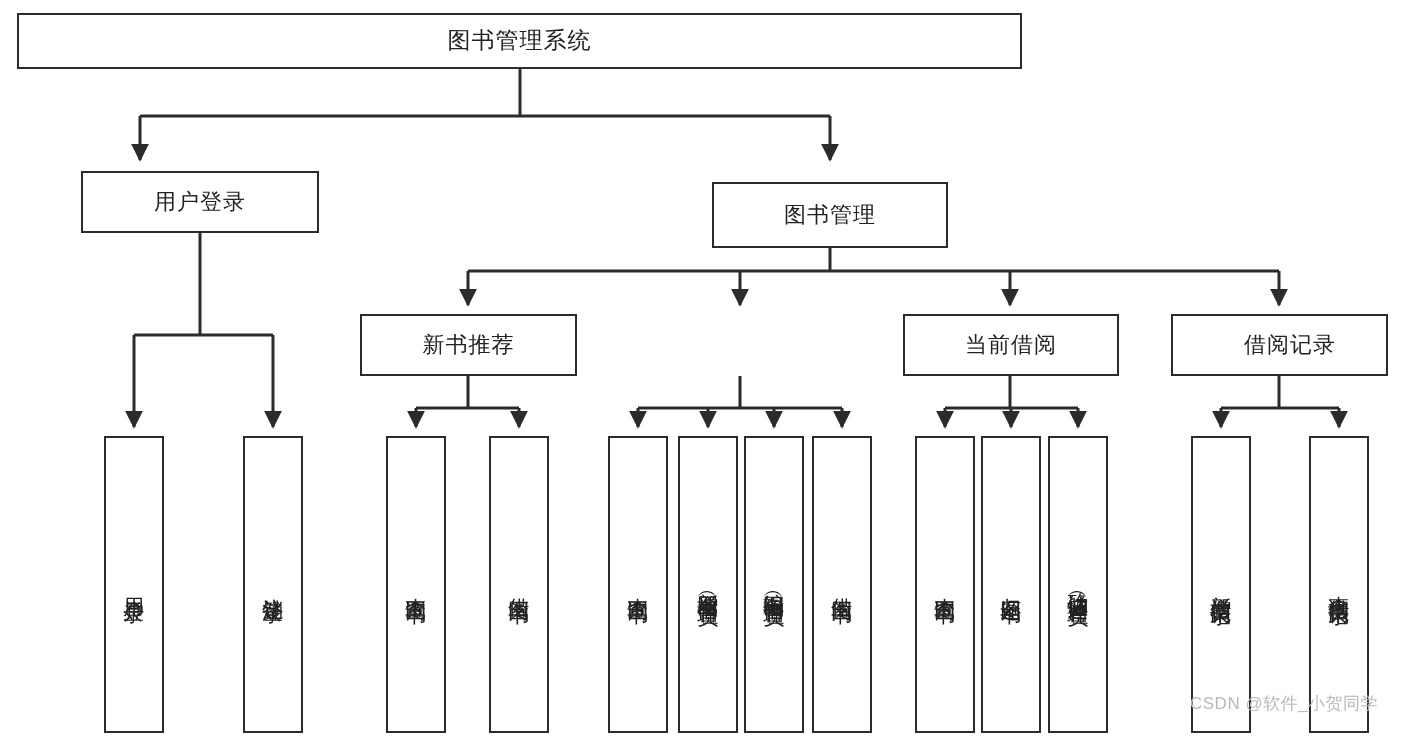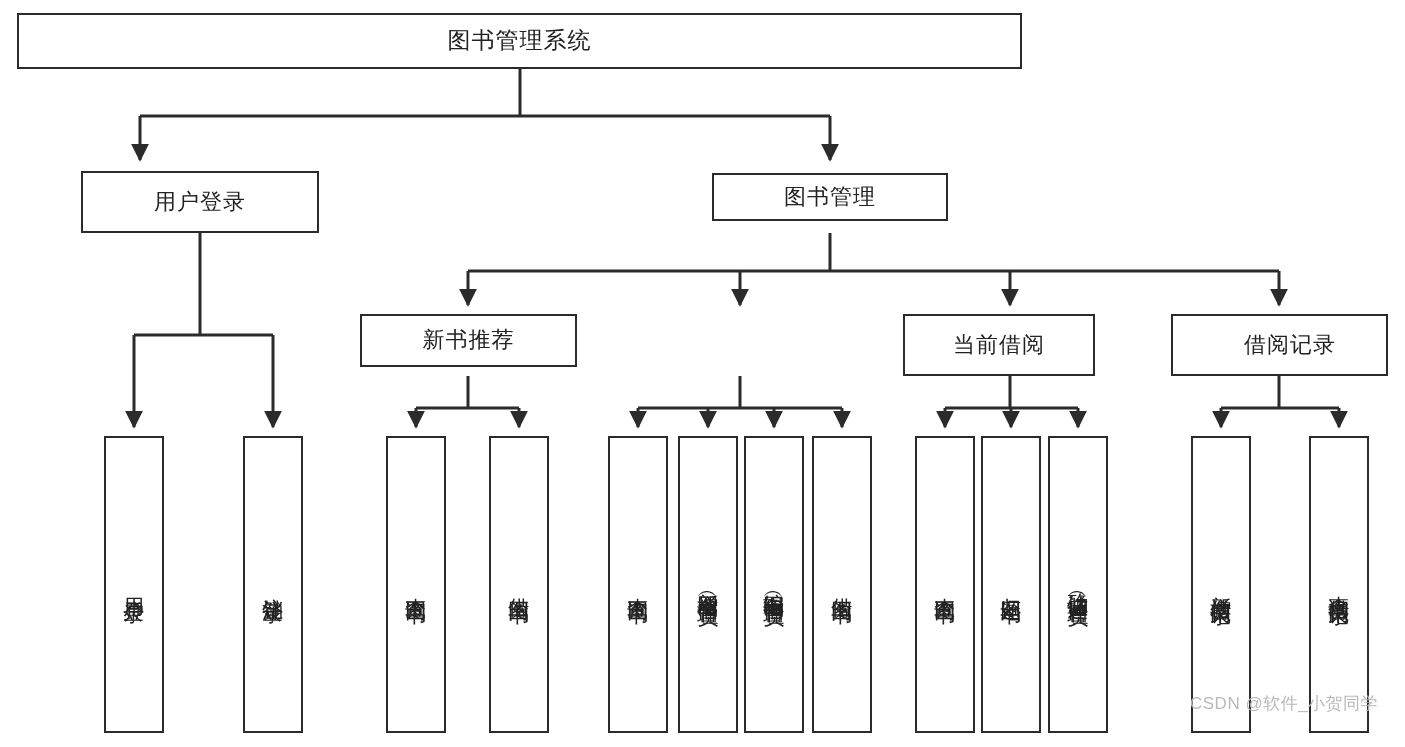--- a/index.html
+++ b/index.html
@@ -117,30 +117,30 @@
   </svg>
 
   <div class="node-box root-box" style="left:17px; top:13px; width:1005px; height:56px;justify-content:center;">
     <span class="node-label-h">图书管理系统</span>
   </div>
 
   <div class="node-box" style="left:81px; top:171px; width:238px; height:62px;">
     <span class="node-label-h">用户登录</span>
   </div>
 
-  <div class="node-box" style="left:712px; top:173px; width:236px; height:48px;">
+  <div class="node-box" style="left:712px; top:182px; width:236px; height:66px;">
     <span class="node-label-h">图书管理</span>
   </div>
 
-  <div class="node-box" style="left:360px; top:314px; width:217px; height:53px;">
+  <div class="node-box" style="left:360px; top:314px; width:217px; height:62px;">
     <span class="node-label-h">新书推荐</span>
   </div>
 
 
-  <div class="node-box" style="left:903px; top:314px; width:192px; height:62px;">
+  <div class="node-box" style="left:903px; top:314px; width:216px; height:62px;">
     <span class="node-label-h">当前借阅</span>
   </div>
 
   <div class="node-box" style="left:1171px; top:314px; width:217px; height:62px;padding-left:21px;">
     <span class="node-label-h">借阅记录</span>
   </div>
 
   <div class="node-box" style="left:104px; top:436px; width:60px; height:297px;">
     <span class="node-label-v">用户登录</span>
   </div>

